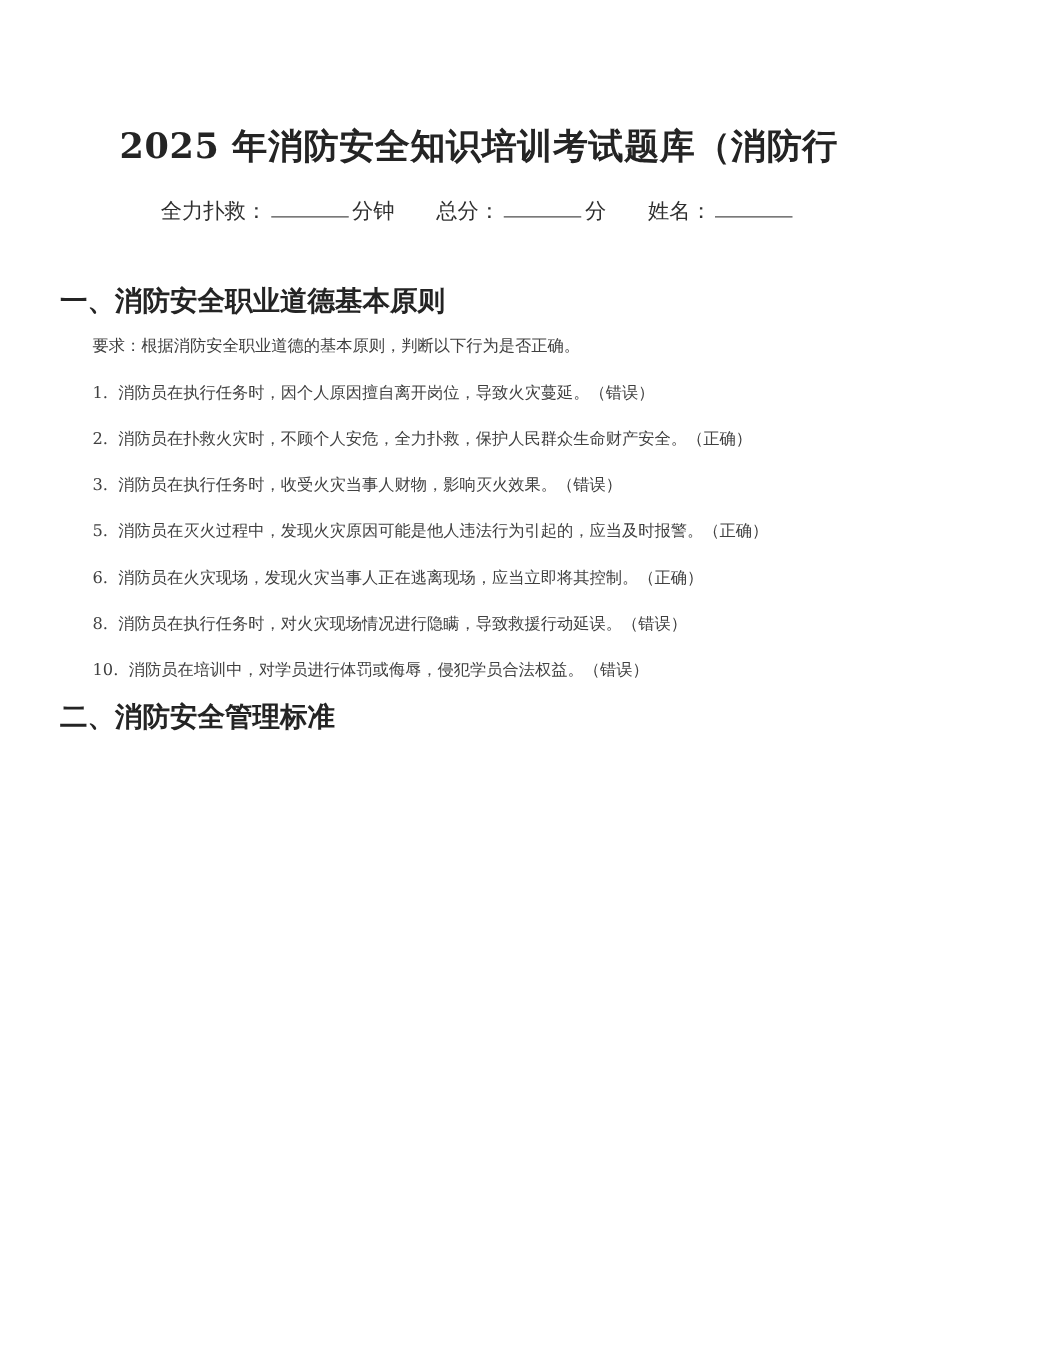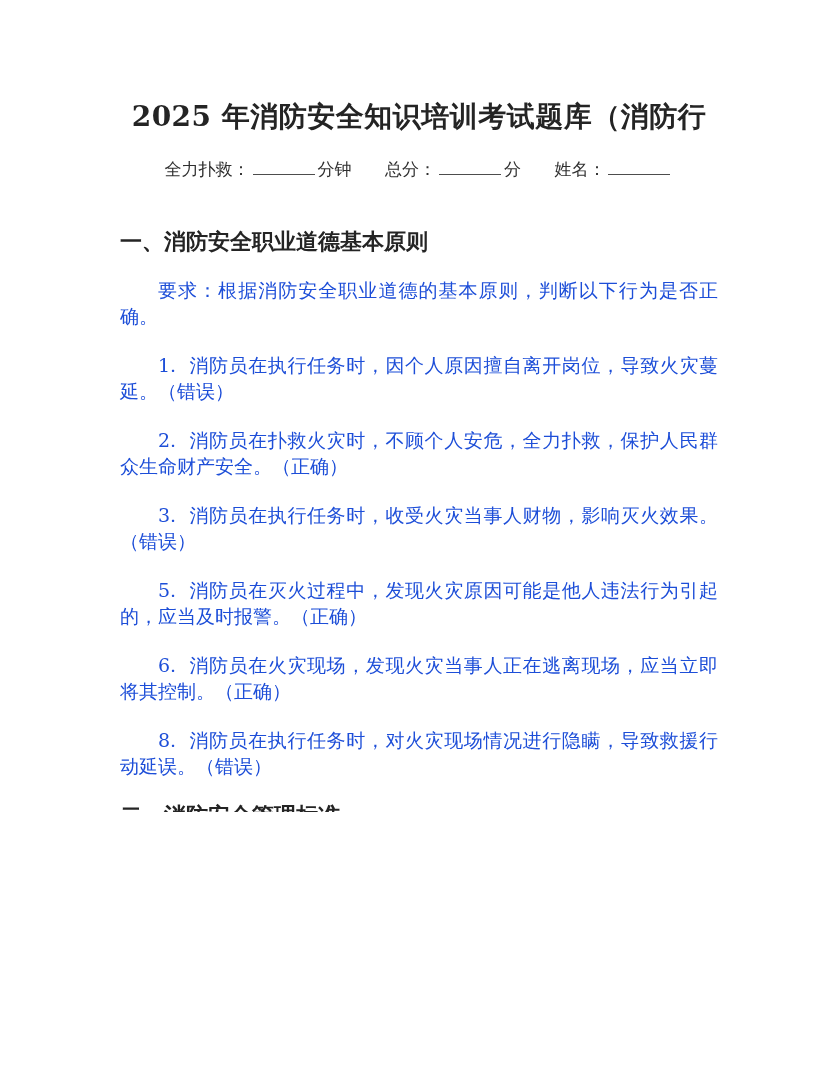--- a/index.html
+++ b/index.html
@@ -6,21 +6,21 @@
     margin: 0;
     padding: 0;
     background: #ffffff;
   }
   .page {
     position: relative;
     width: 834px;
     height: 812px;
     background: #ffffff;
     box-sizing: border-box;
-    padding: 93px 116px 0 120px;
+    padding: 93px 116px 0 48px;
     color: #2f2f2f;
     font-family: "DejaVu Serif", "Liberation Serif", serif;
     overflow: hidden;
   }
   .doc-title {
     margin: 0;
     font-size: 28px;
     line-height: 47px;
     font-weight: bold;
     text-align: center;
@@ -52,26 +52,26 @@
     font-size: 22px;
     line-height: 26px;
     font-weight: bold;
     color: #242424;
     text-align: left;
   }
   .section-heading.first {
     margin-top: 46px;
   }
   .para {
-    margin: 23px 0;
-    font-size: 19px;
+    margin: 11px 0;
+    font-size: 13px;
     line-height: 26px;
     text-indent: 2em;
     text-align: justify;
-    color: #1d4ed8;
+    color: #404040;
   }
 </style>
 </head>
 <body>
 
 <div class="page">
 
   <h1 class="doc-title">
     <span>2025 年消防安全知识培训考试题库（消防行</span><br>
   </h1>
@@ -90,16 +90,17 @@
 
   <h2 class="section-heading first">一、消防安全职业道德基本原则</h2>
   <p class="para">要求：根据消防安全职业道德的基本原则，判断以下行为是否正确。</p>
 
   <p class="para">1.&nbsp;&nbsp;消防员在执行任务时，因个人原因擅自离开岗位，导致火灾蔓延。（错误）</p>
   <p class="para">2.&nbsp;&nbsp;消防员在扑救火灾时，不顾个人安危，全力扑救，保护人民群众生命财产安全。（正确）</p>
   <p class="para">3.&nbsp;&nbsp;消防员在执行任务时，收受火灾当事人财物，影响灭火效果。（错误）</p>
   <p class="para">5.&nbsp;&nbsp;消防员在灭火过程中，发现火灾原因可能是他人违法行为引起的，应当及时报警。（正确）</p>
   <p class="para">6.&nbsp;&nbsp;消防员在火灾现场，发现火灾当事人正在逃离现场，应当立即将其控制。（正确）</p>
   <p class="para">8.&nbsp;&nbsp;消防员在执行任务时，对火灾现场情况进行隐瞒，导致救援行动延误。（错误）</p>
+  <p class="para">10.&nbsp;&nbsp;消防员在培训中，对学员进行体罚或侮辱，侵犯学员合法权益。（错误）</p>
 
   <h2 class="section-heading">二、消防安全管理标准</h2>
 
 </div>
 
 </body></html>

